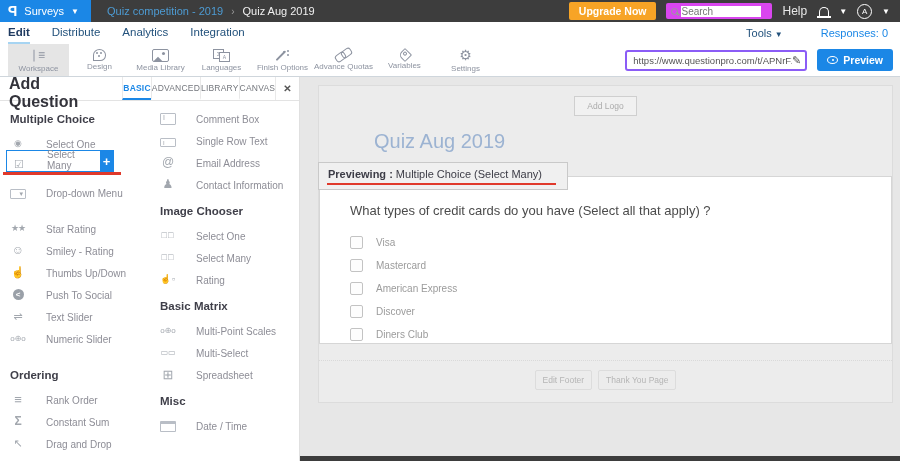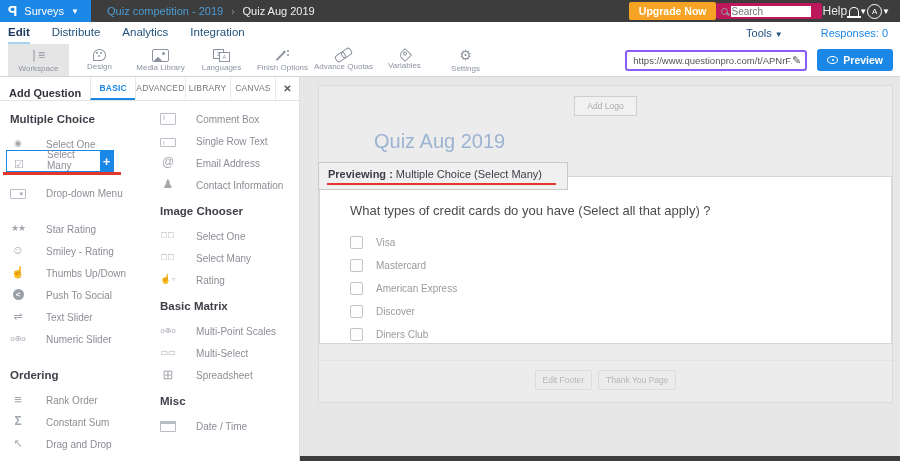--- a/index.html
+++ b/index.html
@@ -8,24 +8,24 @@
 
   
   .topbar { height:22px; background:#3d3d3d; display:flex; align-items:center; color:#fff; font-size:11px; }
   .brand { background:#1b87e6; height:100%; display:flex; align-items:center; gap:7px; padding:0 12px 0 8px; }
   .brand .logo { font-weight:bold; font-size:14px; transform:scaleX(-1); display:inline-block; }
   .caret { font-size:8px; color:inherit; }
   .crumbs { display:flex; align-items:center; gap:8px; margin-left:16px; }
   .crumb-parent { color:#4d9bd3; }
   .crumb-sep { color:#9a9a9a; font-size:10px; }
   .crumb-current { color:#f0f0f0; }
-  .top-right { margin-left:auto; display:flex; align-items:center; padding-right:10px; }
+  .top-right { margin-left:auto; display:flex; align-items:center; gap:10px; padding-right:10px; }
   .upgrade-btn { background:#f7a426; color:#fff; font-weight:bold; font-size:10.5px; border:none;
     border-radius:2px; padding:3px 10px; cursor:pointer; }
-  .searchbox { background:#be185d; border-radius:2px; width:106px; height:16px; display:flex; align-items:center; }
+  .searchbox { background:#d946ef; border-radius:2px; width:106px; height:16px; display:flex; align-items:center; }
   .lens { width:7px; height:7px; border:1.5px solid #9a9a9a; border-radius:50%; position:relative; margin:0 3px 0 5px; flex:none; }
   .lens::after { content:""; position:absolute; width:4px; height:1.5px; background:#9a9a9a;
     transform:rotate(45deg); right:-3px; bottom:-1px; }
   .searchbox input { border:none; outline:none; width:80px; font-size:10px; color:#555;
     font-family:"Liberation Sans",sans-serif; }
   .help { font-size:12px; color:#e8e8e8; }
   .bell { width:10px; height:9px; border:1.5px solid #fff; border-bottom:none; border-radius:5px 5px 0 0;
     position:relative; margin-left:2px; }
   .bell::after { content:""; position:absolute; left:-3px; right:-3px; bottom:-2px; height:1.5px; background:#fff; }
   .avatar { width:15px; height:15px; border:1px solid #fff; border-radius:50%; display:flex;
@@ -84,21 +84,21 @@
     font-size:10.5px; font-weight:bold; padding:0 10px; display:flex; align-items:center; gap:5px; cursor:pointer; }
   .eye { width:11px; height:8px; border:1.5px solid #fff; border-radius:50%; position:relative; display:inline-block; }
   .eye::after { content:""; position:absolute; top:1.5px; left:3.5px; width:2.5px; height:2.5px; border-radius:50%; background:#fff; }
 
   
   .main { display:flex; height:384px; }
 
   
   .panel { width:300px; background:#fff; border-right:1px solid #e0e0e0; display:flex; flex-direction:column; }
   .panel-head { height:24px; display:flex; align-items:stretch; border-bottom:1px solid #e3e3e3; flex:none; }
-  .panel-title { font-size:11px; font-weight:bold; color:#33333b; display:flex; align-items:center; padding:16px 9px; }
+  .panel-title { font-size:16px; font-weight:bold; color:#33333b; display:flex; align-items:center; padding:16px 9px; }
   .ptabs { display:flex; flex:1; }
   .ptab { flex:1; display:flex; align-items:center; justify-content:center; font-size:8.5px; color:#74777d;
     border-left:1px solid #e9e9e9; cursor:pointer; border-bottom:2px solid transparent; letter-spacing:.2px; }
   .ptab.active { color:#1b87e6; border-bottom:2px solid #1b87e6; font-weight:bold; }
   .panel-close { width:24px; display:flex; align-items:center; justify-content:center; font-size:10px;
     color:#555; font-weight:bold; border-left:1px solid #e9e9e9; cursor:pointer; }
   .panel-body { display:flex; flex:1; overflow:hidden; padding-top:2px; }
   .qcol { width:150px; }
   .qhead { font-size:11.5px; font-weight:bold; color:#3f3f49; margin:10px 0 3px; padding-left:10px; }
   .qsection { margin-bottom:14px; }

